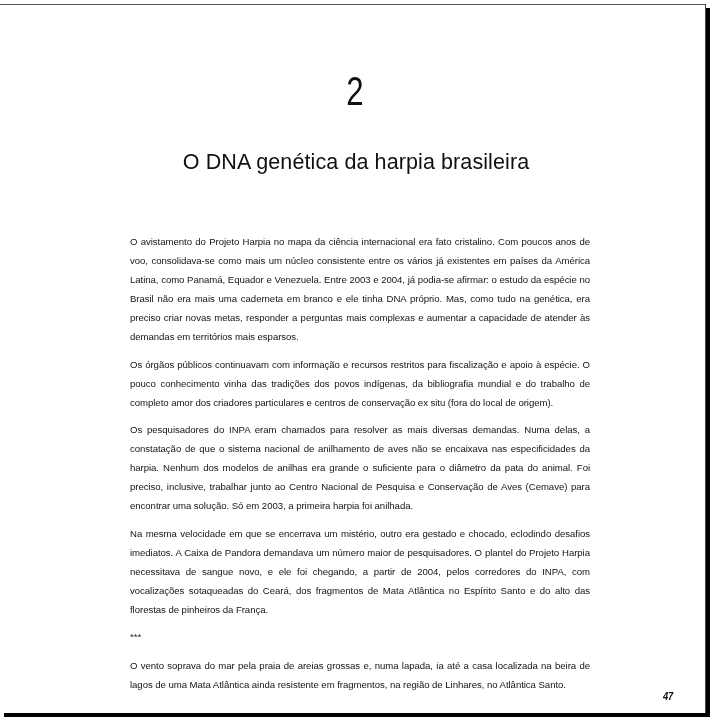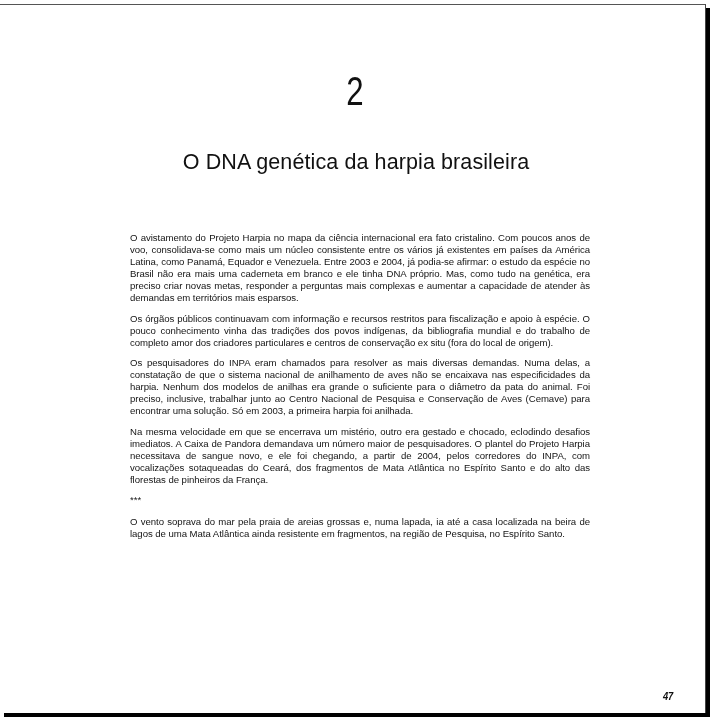--- a/index.html
+++ b/index.html
@@ -48,21 +48,21 @@
     font-size: 21.5px;
     color: #111;
     letter-spacing: 0.1px;
   }
   .body-text {
     position: absolute;
     left: 130px;
     top: 227px;
     width: 460px;
     font-size: 9.6px;
-    line-height: 12px;
+    line-height: 19px;
     color: #141414;
     text-align: justify;
     letter-spacing: -0.05px;
   }
   .body-text p {
     margin: 0 0 8.6px 0;
   }
   .body-text p.separator {
     text-align: left;
     margin: 0 0 10px 0;
@@ -85,17 +85,17 @@
 <div class="page">
   <div class="chapter-number">2</div>
   <div class="chapter-title">O DNA genética da harpia brasileira</div>
 
   <div class="body-text">
     <p>O avistamento do Projeto Harpia no mapa da ciência internacional era fato cristalino. Com poucos anos de voo, consolidava-se como mais um núcleo consistente entre os vários já existentes em países da América Latina, como Panamá, Equador e Venezuela. Entre 2003 e 2004, já podia-se afirmar: o estudo da espécie no Brasil não era mais uma caderneta em branco e ele tinha DNA próprio. Mas, como tudo na genética, era preciso criar novas metas, responder a perguntas mais complexas e aumentar a capacidade de atender às demandas em territórios mais esparsos.</p>
     <p>Os órgãos públicos continuavam com informação e recursos restritos para fiscalização e apoio à espécie. O pouco conhecimento vinha das tradições dos povos indígenas, da bibliografia mundial e do trabalho de completo amor dos criadores particulares e centros de conservação ex situ (fora do local de origem).</p>
     <p>Os pesquisadores do INPA eram chamados para resolver as mais diversas demandas. Numa delas, a constatação de que o sistema nacional de anilhamento de aves não se encaixava nas especificidades da harpia. Nenhum dos modelos de anilhas era grande o suficiente para o diâmetro da pata do animal. Foi preciso, inclusive, trabalhar junto ao Centro Nacional de Pesquisa e Conservação de Aves (Cemave) para encontrar uma solução. Só em 2003, a primeira harpia foi anilhada.</p>
     <p>Na mesma velocidade em que se encerrava um mistério, outro era gestado e chocado, eclodindo desafios imediatos. A Caixa de Pandora demandava um número maior de pesquisadores. O plantel do Projeto Harpia necessitava de sangue novo, e ele foi chegando, a partir de 2004, pelos corredores do INPA, com vocalizações sotaqueadas do Ceará, dos fragmentos de Mata Atlântica no Espírito Santo e do alto das florestas de pinheiros da França.</p>
     <p class="separator">***</p>
-    <p>O vento soprava do mar pela praia de areias grossas e, numa lapada, ia até a casa localizada na beira de lagos de uma Mata Atlântica ainda resistente em fragmentos, na região de Pesquisa, no Espírito Santo.</p>
+    <p>O vento soprava do mar pela praia de areias grossas e, numa lapada, ia até a casa localizada na beira de lagos de uma Mata Atlântica ainda resistente em fragmentos, na região de Linhares, no Atlântica Santo.</p>
   </div>
 
   <div class="page-number">47</div>
 </div>
 
 </body></html>

